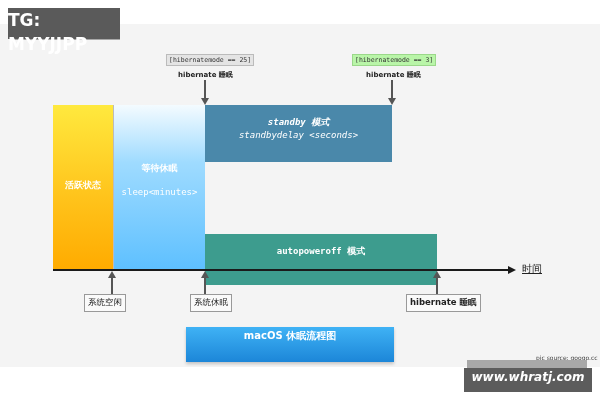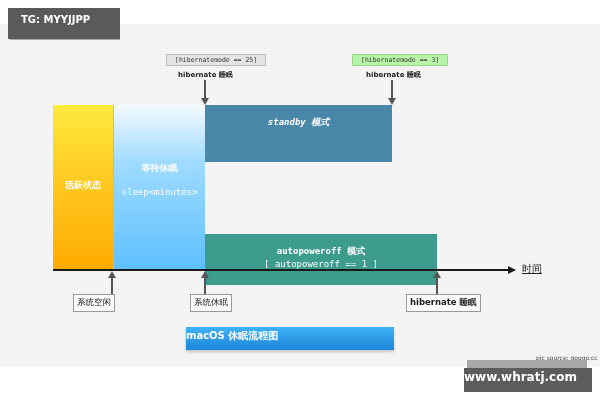--- a/index.html
+++ b/index.html
@@ -1,45 +1,45 @@
 <!DOCTYPE html>
 <html><head>
 <meta charset="utf-8">
 <style>
   html, body { margin:0; padding:0; }
   body { width:600px; height:400px; position:relative; background:#ffffff; overflow:hidden;
          font-family:"DejaVu Sans", sans-serif; }
   .canvas { position:absolute; left:0; top:24px; width:600px; height:343px; background:#f4f4f4; }
   .mono { font-family:"DejaVu Sans Mono", monospace; }
   .watermark-top { position:absolute; left:8px; top:8px; width:112px; height:31px; background:#5a5a5a;
-         color:#fff; font-weight:bold; font-size:10px; line-height:24px; padding-left:13px; box-sizing:border-box; }
+         color:#fff; font-weight:bold; font-size:17px; line-height:24px; box-sizing:border-box; }
   .watermark-top-shadow { position:absolute; left:10px; top:31px; width:110px; height:9px; background:#a8a8a8; }
   .watermark-bottom-shadow { position:absolute; left:467px; top:360px; width:120px; height:10px; background:#a8a8a8; }
   .watermark-bottom { position:absolute; left:464px; top:368px; width:128px; height:24px; background:#5c5c5c;
-         color:#fff; font-size:12px; font-weight:bold; line-height:19px; }
-  .tag { position:absolute; font-size:6.5px; padding:1px 8px; color:#333; border:1px solid #bbb; }
+         color:#fff; font-size:12px; font-weight:bold; text-align:center; line-height:19px;font-style:italic; }
+  .tag { position:absolute; font-size:6.5px; padding:1px 2px; color:#333; border:1px solid #bbb; }
   .tag.gray { background:#e4e4e4; }
   .tag.green { background:#b9f5a8; border-color:#9bd88a; }
   .hib-label { position:absolute; font-size:7px; font-weight:bold; color:#222; text-align:center; }
   .vline { position:absolute; width:2px; background:#555; }
   .arrow-down { position:absolute; width:0; height:0; border-left:4px solid transparent; border-right:4px solid transparent; border-top:7px solid #555; }
   .arrow-up { position:absolute; width:0; height:0; border-left:4px solid transparent; border-right:4px solid transparent; border-bottom:7px solid #555; }
   .block { position:absolute; color:#fff; text-align:center; box-sizing:border-box; }
   .active { left:53px; top:105px; width:60px; height:164px;
             background:linear-gradient(to bottom,#ffe93e 0%,#ffc41c 55%,#ffab00 100%); }
   .wait { left:113px; top:105px; width:92px; height:164px;
           background:linear-gradient(to bottom,#f4fbff 0%,#9fdbff 35%,#5ec0ff 100%); border-left:1px solid #bbb; }
   .standby { left:205px; top:105px; width:187px; height:57px; background:#4a88aa;font-style:italic; }
   .autopower { left:205px; top:211px; width:232px; height:51px; background:#3d9c8e;margin-top:23px; }
   .axis { position:absolute; left:53px; top:269px; width:456px; height:2px; background:#1a1a1a; }
   .axis-arrow { position:absolute; left:508px; top:266px; width:0; height:0; border-top:4px solid transparent; border-bottom:4px solid transparent; border-left:8px solid #1a1a1a; }
   .axis-label { position:absolute; left:522px; top:262px; font-size:10px; color:#222;text-decoration:underline; }
   .box-label { position:absolute; font-size:8.5px; color:#222; background:#fafafa; border:1px solid #999; padding:2px 3px; white-space:nowrap; }
-  .title-bar { position:absolute; left:186px; top:327px; width:208px; height:23px; color:#fff; font-size:10px; font-weight:bold;
-               line-height:17px; background:linear-gradient(to bottom,#3fb2f5,#1c86d8); box-shadow:0 2px 3px rgba(0,0,0,0.2); }
+  .title-bar { position:absolute; left:186px; top:327px; width:208px; height:35px; color:#fff; font-size:10px; font-weight:bold;
+               text-align:center; line-height:17px; background:linear-gradient(to bottom,#3fb2f5,#1c86d8); box-shadow:0 2px 3px rgba(0,0,0,0.2); }
   .source { position:absolute; left:536px; top:354px; font-size:6px; color:#444; }
 </style>
 </head>
 <body>
 
 <div class="canvas"></div>
 
 <div class="watermark-top-shadow"></div>
 <div class="watermark-top">TG: MYYJJPP</div>
 
@@ -57,34 +57,34 @@
   <div style="position:absolute; top:74px; width:100%; font-size:9px; font-weight:bold;">活跃状态</div>
 </div>
 
 <div class="block wait">
   <div style="position:absolute; top:57px; width:100%; font-size:9px; font-weight:bold;">等待休眠</div>
   <div class="mono" style="position:absolute; top:82px; width:100%; font-size:9px;">sleep&lt;minutes&gt;</div>
 </div>
 
 <div class="block standby mono">
   <div style="margin-top:11px; font-size:9px; font-weight:bold;">standby 模式</div>
+  <div style="font-size:9px; margin-top:1px;">standbydelay &lt;seconds&gt;</div>
 </div>
 
 <div class="block autopower mono">
   <div style="margin-top:11px; font-size:9px; font-weight:bold;">autopoweroff 模式</div>
-  <div style="font-size:9px; margin-top:1px;">[ autopoweroff == 1 ]</div>
 </div>
 
 <div class="axis"></div>
 <div class="axis-arrow"></div>
 <div class="axis-label">时间</div>
 
 <div class="arrow-up" style="left:108px; top:271px;"></div>
 <div class="vline" style="left:111px; top:277px; height:17px;"></div>
-<div class="box-label" style="left:73px; top:294px;">系统空闲</div>
+<div class="box-label" style="left:84px; top:294px;">系统空闲</div>
 
 <div class="arrow-up" style="left:201px; top:271px;"></div>
 <div class="vline" style="left:204px; top:277px; height:17px;"></div>
 <div class="box-label" style="left:182px; top:294px;margin-left:8px;">系统休眠</div>
 
 <div class="arrow-up" style="left:433px; top:271px;"></div>
 <div class="vline" style="left:436px; top:277px; height:17px;"></div>
 <div class="box-label" style="left:406px; top:294px; font-weight:bold;">hibernate 睡眠</div>
 
 <div class="title-bar">macOS 休眠流程图</div>

